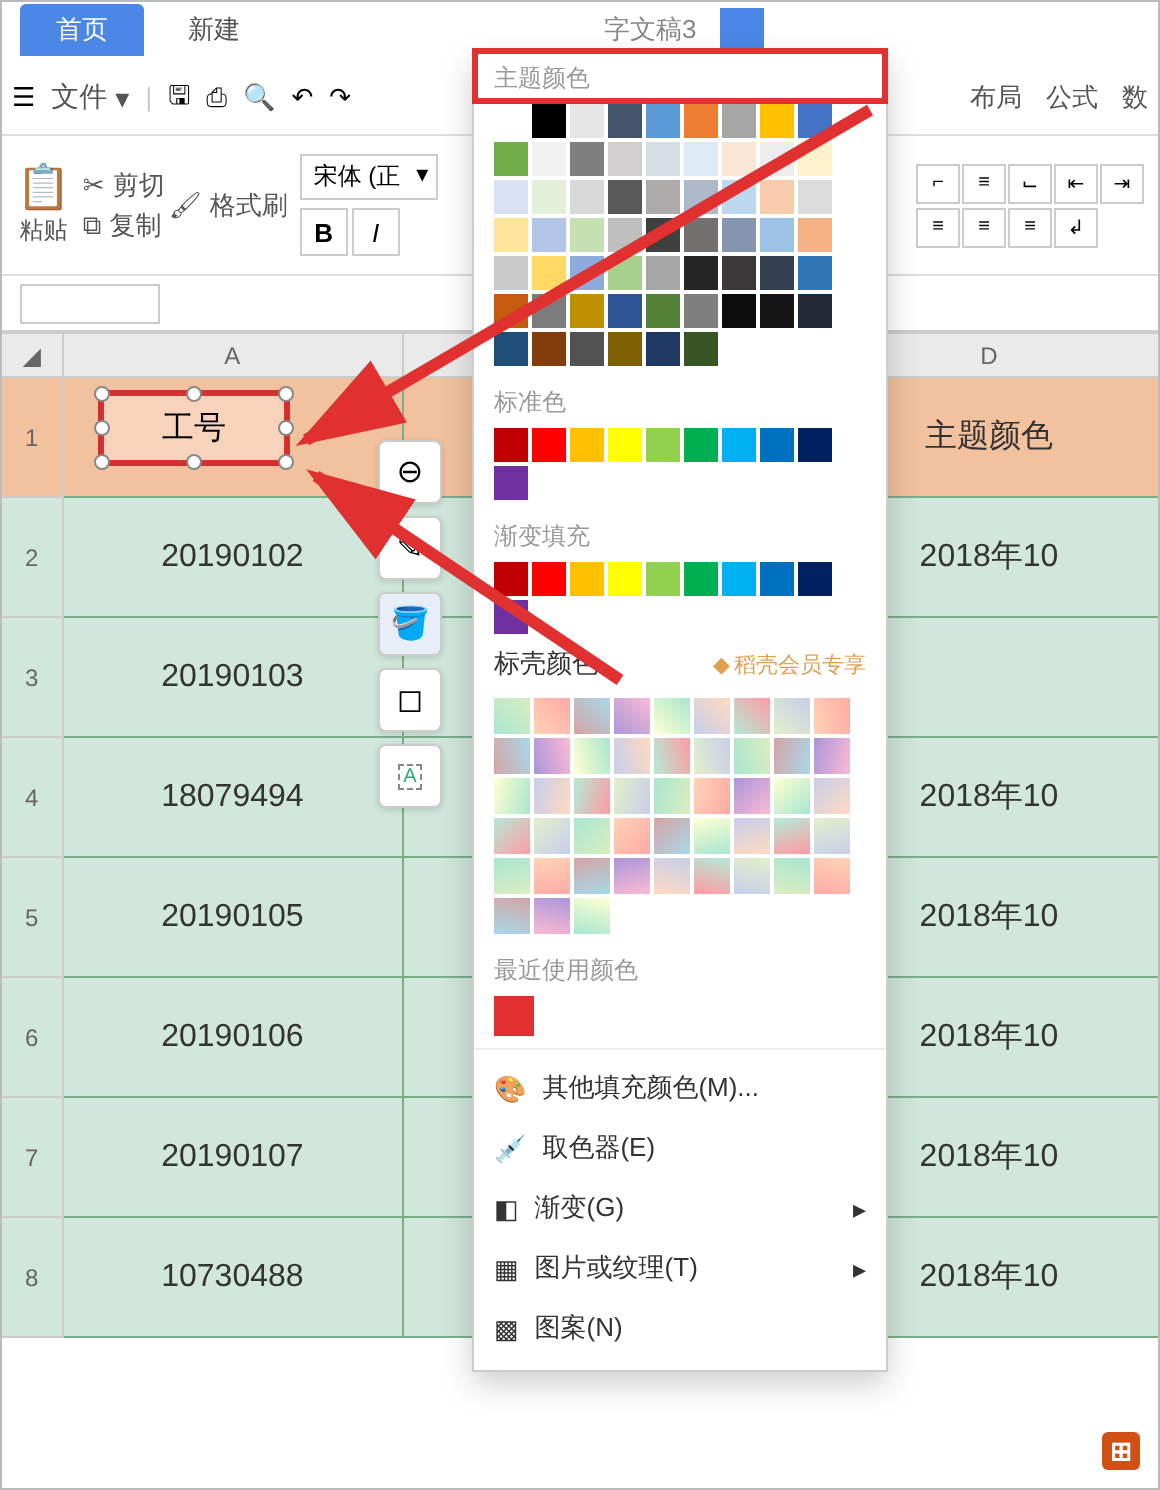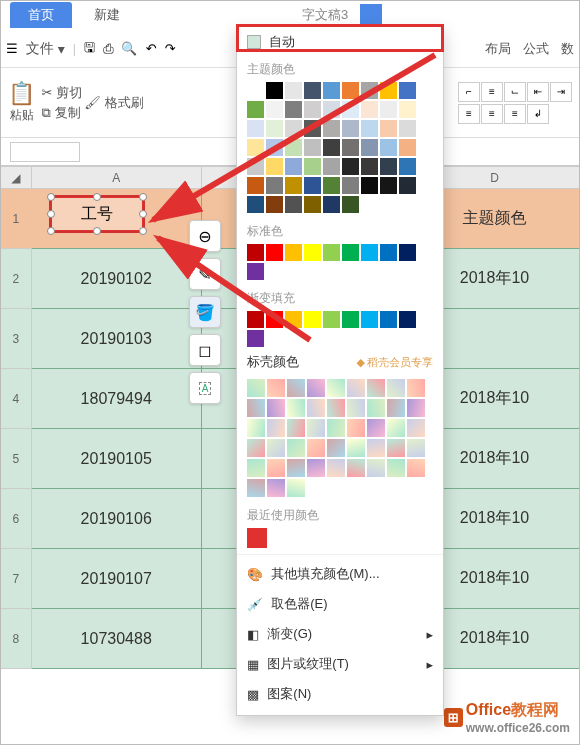--- a/index.html
+++ b/index.html
@@ -132,20 +132,27 @@
     <div class="edit-item">
         <span>⧉</span>
         <span>复制</span>
       </div>
   </div>
   <div class="edit-col" style="margin-left:-4px">
     <div class="edit-item">
         <span>🖌</span>
         <span>格式刷</span>
       </div>
+  </div>
+  <div class="font-area">
+    <div class="dropdown">宋体 (正</div>
+    <div class="btn-row">
+      <div class="rbtn" style="font-weight:bold">B</div>
+      <div class="rbtn" style="font-style:italic">I</div>
+    </div>
   </div>
   <div class="align-group">
     <div class="align-row">
       <div class="abtn">⌐</div>
       <div class="abtn">≡</div>
       <div class="abtn">⌙</div>
       <div class="abtn">⇤</div>
       <div class="abtn">⇥</div>
     </div>
     <div class="align-row">
@@ -247,24 +254,20 @@
   <div class="mini-btn">⊖</div>
   <div class="mini-btn">✎</div>
   <div class="mini-btn" style="background:#e8eef7">🪣</div>
   <div class="mini-btn">◻</div>
   <div class="mini-btn" style="color:#3a7">
       <span style="border:1px dashed #888;padding:0 2px;font-size:10px">A</span>
     </div>
 </div>
 
 <div class="popup">
-  <div class="popup-item hoverable">
-    <span class="auto-box"></span>
-    <span>自动</span>
-  </div>
   <div class="section-title">主题颜色</div>
   <div class="swatches" id="theme-swatches">
       <div class="sw" style="background: rgb(255, 255, 255);"></div>
       <div class="sw" style="background: rgb(0, 0, 0);"></div>
       <div class="sw" style="background: rgb(231, 230, 230);"></div>
       <div class="sw" style="background: rgb(68, 84, 106);"></div>
       <div class="sw" style="background: rgb(91, 155, 213);"></div>
       <div class="sw" style="background: rgb(237, 125, 49);"></div>
       <div class="sw" style="background: rgb(165, 165, 165);"></div>
       <div class="sw" style="background: rgb(255, 192, 0);"></div>
@@ -446,19 +449,15 @@
         <marker id="ah2" markerWidth="10" markerHeight="10" refX="8" refY="3" orient="auto">
           <path d="M0,0 L0,6 L9,3 z" fill="#e03030"></path>
         </marker>
       </defs>
   <line x1="160" y1="110" x2="8" y2="8" stroke="#e03030" stroke-width="6" marker-end="url(#ah2)"></line>
     </svg>
 </div>
 
 <div class="watermark">
   <span style="background:#d05016;color:#fff;padding:2px 4px;border-radius:3px;font-size:13px">⊞</span>
-  <div>
-    <span class="wm-a">Office</span><span>教程网</span>
-    <span class="wm-url">www.office26.com</span>
-  </div>
 </div>
 
 <div class="outer-border"></div>
 
 </body></html>

